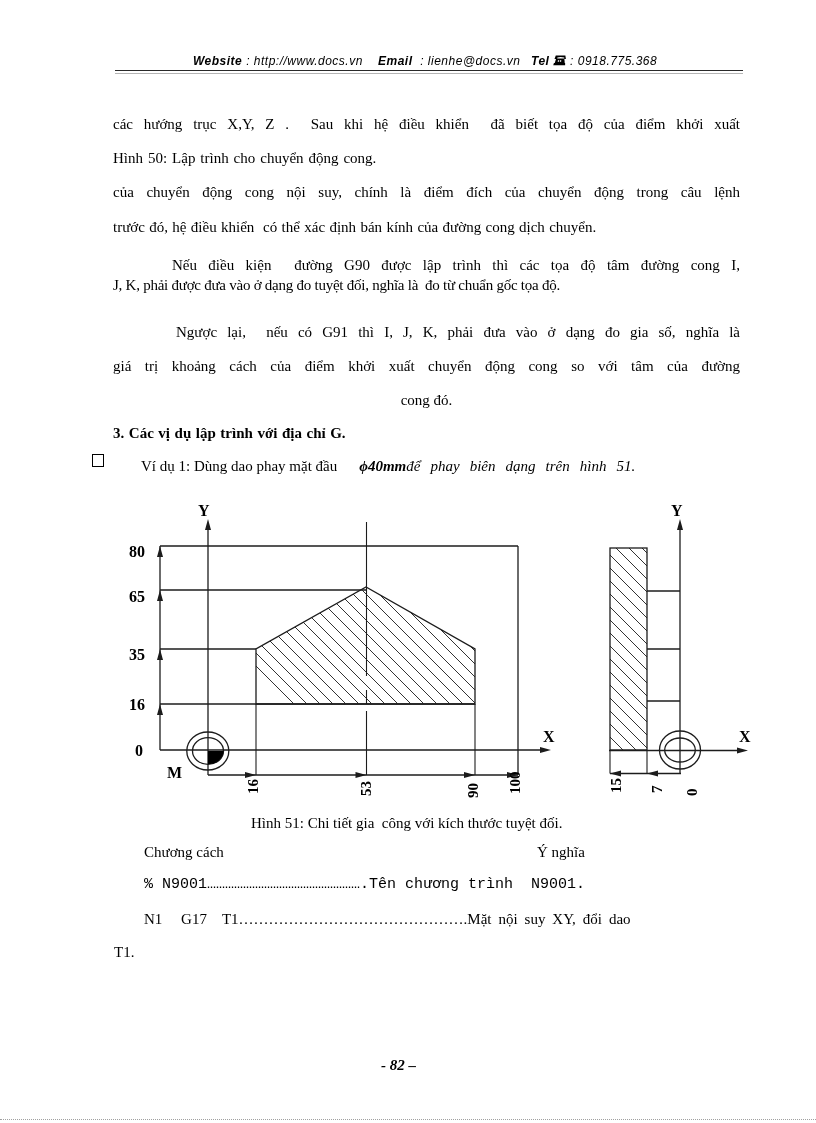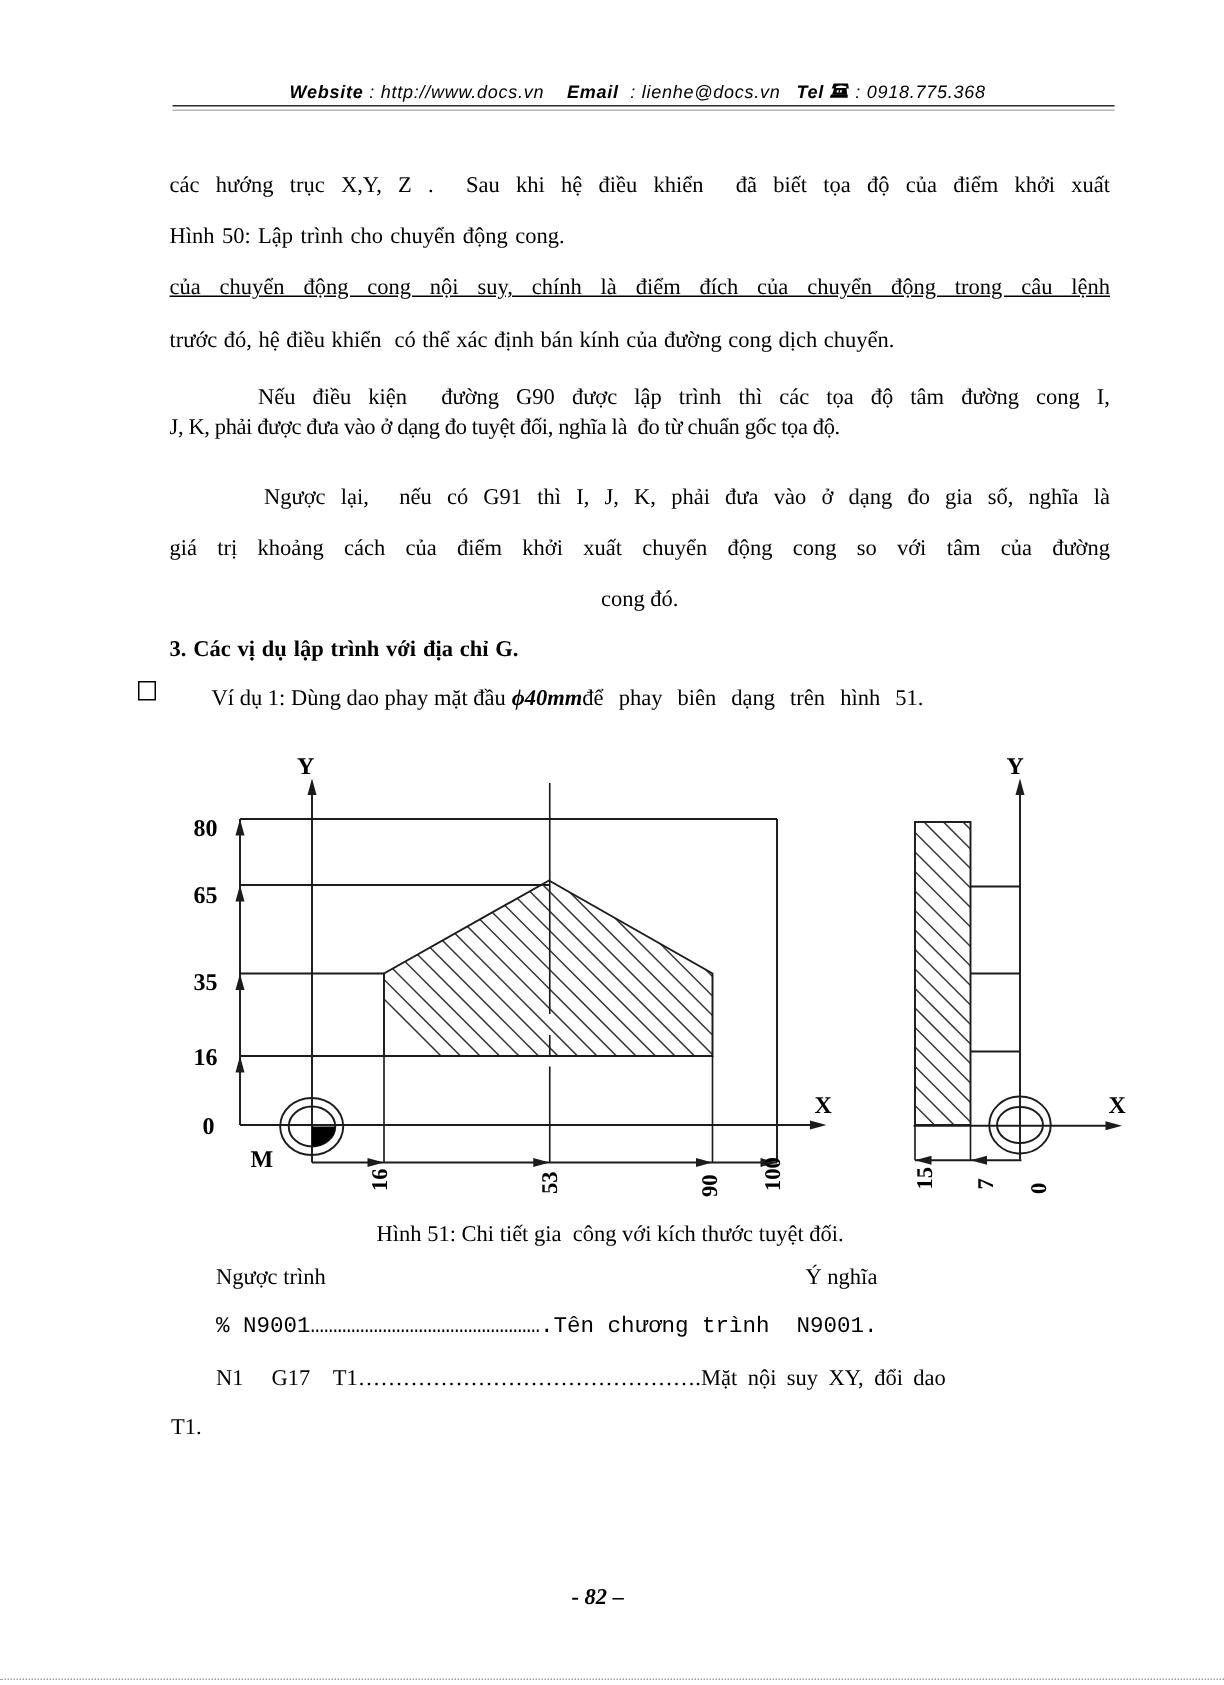--- a/index.html
+++ b/index.html
@@ -29,39 +29,39 @@
     </svg> : 0918.775.368</div>
 
 <div style="position:absolute;left:115px;top:70px;width:628px;height:1px;background:#2a2a2a;"></div>
 
 <div style="position:absolute;left:115px;top:73px;width:628px;height:1px;background:#b5b5b5;"></div>
 
 <div class="ln j" style="top:106.8px;">các hướng trục X,Y, Z . &nbsp;Sau khi hệ điều khiển &nbsp;đã biết tọa độ của điểm khởi xuất</div>
 
 <div class="ln" style="top:141px;word-spacing:1.2px;">Hình 50: Lập trình cho chuyển động cong.</div>
 
-<div class="ln j" style="top:175.3px;text-decoration:underline;">của chuyển động cong nội suy, chính là điểm đích của chuyển động trong câu lệnh</div>
+<div class="ln j" style="top:175.3px;">của chuyển động cong nội suy, chính là điểm đích của chuyển động trong câu lệnh</div>
 
 <div class="ln" style="top:209.5px;word-spacing:0.6px;">trước đó, hệ điều khiển &nbsp;có thể xác định bán kính của đường cong dịch chuyển.</div>
 
 <div class="ln j" style="top:247.5px;"><span style="display:inline-block;width:59px;"></span>Nếu điều kiện &nbsp;đường G90 được lập trình thì các tọa độ tâm đường cong I,</div>
 
 <div class="ln" style="top:268px;letter-spacing:-0.25px;">J, K, phải được đưa vào ở dạng đo tuyệt đối, nghĩa là &nbsp;đo từ chuẩn gốc tọa độ.</div>
 
 <div class="ln j" style="top:314.8px;"><span style="display:inline-block;width:63px;"></span>Ngược lại, &nbsp;nếu có G91 thì I, J, K, phải đưa vào ở dạng đo gia số, nghĩa là</div>
 
 <div class="ln j" style="top:348.8px;">giá trị khoảng cách của điểm khởi xuất chuyển động cong so với tâm của đường</div>
 
 <div class="ln" style="top:382.8px;text-align:center;">cong đó.</div>
 
 <div class="ln b" style="top:415.8px;word-spacing:0.8px;">3. Các vị dụ lập trình với địa chỉ G.</div>
 
 <div style="position:absolute;left:92px;top:454px;width:10px;height:11px;border:1.3px solid #000;"></div>
 
-<div class="ln" style="top:449.2px;left:141px;">Ví dụ 1: Dùng dao phay mặt đầu<span class="b" style="font-style:italic;margin-left:4px;">ϕ40mm</span><span style="word-spacing:6.3px;">để phay biên dạng trên hình 51.</span></div>
+<div class="ln" style="top:449.2px;left:141px;">Ví dụ 1: Dùng dao phay mặt đầu<span class="b" style="font-style:italic;margin-left:22px;">ϕ40mm</span><span style="word-spacing:6.3px;font-style:italic;">để phay biên dạng trên hình 51.</span></div>
 
 <svg style="position:absolute;left:0;top:0;" width="816" height="1123" viewBox="0 0 816 1123" fill="none" stroke="#1c1c1c" stroke-width="1.3">
 
   <path d="M160 546 V750"></path>
 
   <g fill="#1c1c1c" stroke="none">
     <path d="M160 546 l-3 11 h6 z"></path>
     <path d="M160 590 l-3 11 h6 z"></path>
     <path d="M160 649 l-3 11 h6 z"></path>
     <path d="M160 704 l-3 11 h6 z"></path>
@@ -233,21 +233,21 @@
 
   <text x="613" y="801" font-size="15" font-weight="bold" fill="#000" stroke="none" transform="rotate(-90 613 793)">15</text>
 
   <text x="655" y="800" font-size="15" font-weight="bold" fill="#000" stroke="none" transform="rotate(-90 655 793)">7</text>
 
   <text x="685" y="800" font-size="15" font-weight="bold" fill="#000" stroke="none" transform="rotate(-90 689 792)">0</text>
 </svg>
 
 <div class="ln" style="top:805.8px;left:251px;width:auto;">Hình 51: Chi tiết gia &nbsp;công với kích thước tuyệt đối.</div>
 
-<div class="ln" style="top:834.9px;left:144px;width:auto;">Ngược trình</div>
+<div class="ln" style="top:834.9px;left:144px;width:auto;">Chương cách</div>
 
 <div class="ln" style="top:834.9px;left:537px;width:auto;">Ý nghĩa</div>
 
 <div class="ln" style="top:868.2px;left:144px;width:auto;font-family:Liberation Mono, monospace;">% N9001…………………………………………….Tên chương trình &nbsp;N9001.</div>
 
 <div class="ln" style="top:902.2px;left:144px;width:auto;">N1 &nbsp;&nbsp;&nbsp;&nbsp;G17 &nbsp;&nbsp;&nbsp;T1……………………………………….<span style="word-spacing:3.2px;">Mặt nội suy XY, đổi dao</span></div>
 
 <div class="ln" style="top:935.4px;left:114px;width:auto;">T1.</div>
 
 <div class="ln b" style="top:1047.8px;left:381px;width:auto;font-style:italic;">- 82 –</div>

